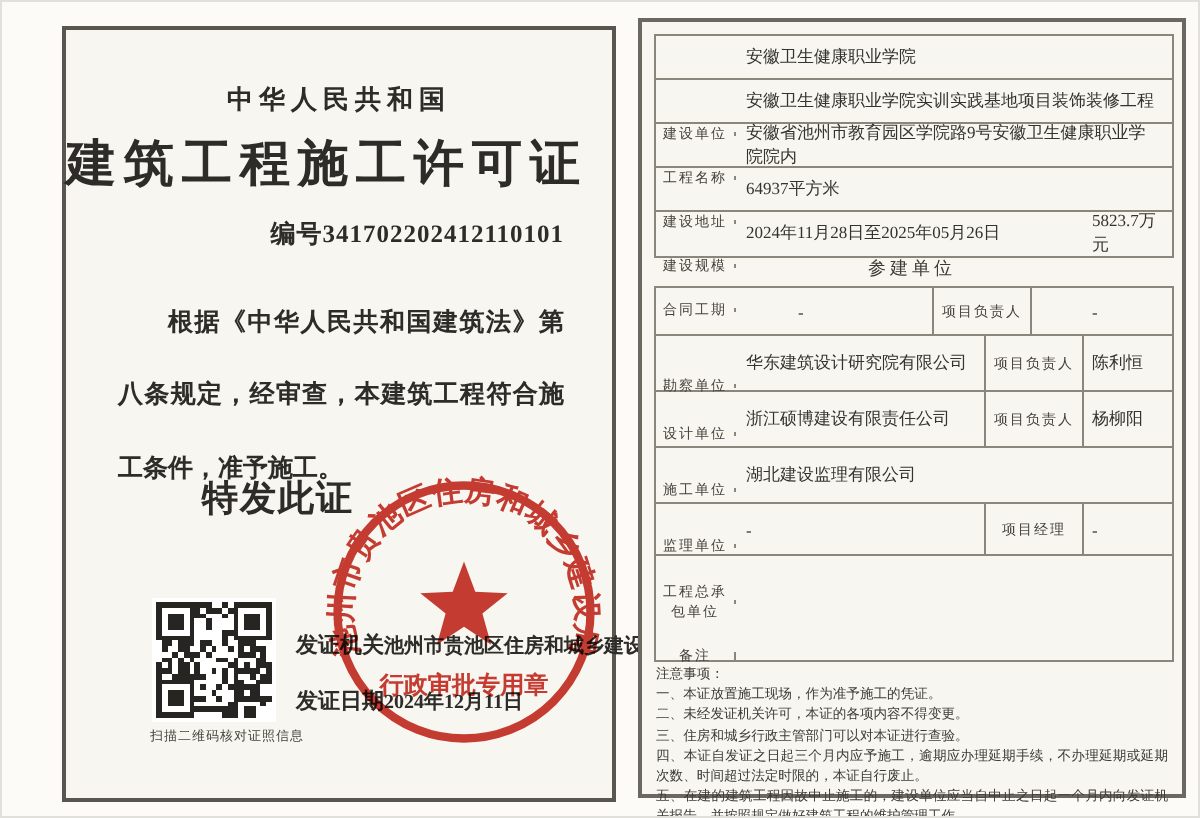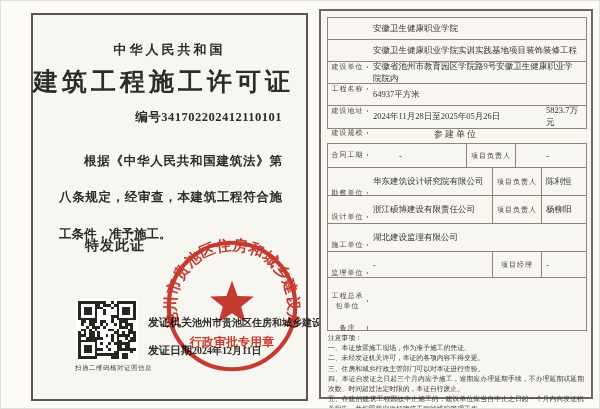--- a/index.html
+++ b/index.html
@@ -14,21 +14,21 @@
 
   
   .country{position:absolute;top:26px;left:0;right:0;text-align:center;
     font-size:13px;font-weight:bold;letter-spacing:3px;}
   .cert-title{position:absolute;top:50px;left:0;right:0;text-align:left;
     font-size:25px;font-weight:bold;letter-spacing:4px;}
   .serial{position:absolute;top:94px;left:0;right:24px;text-align:right;
     font-size:12.5px;font-weight:bold;letter-spacing:.5px;}
   .body-text{position:absolute;top:128px;left:26px;right:24px;
     font-size:12.5px;font-weight:bold;line-height:2.9;text-indent:2em;text-align:justify;}
-  .issue-note{position:absolute;top:222px;left:52px;font-size:14px;font-weight:bold;letter-spacing:1px;}
+  .issue-note{position:absolute;top:222px;left:68px;font-size:18px;font-weight:bold;letter-spacing:1px;}
   .qr-wrap{position:absolute;left:42px;top:284px;width:64px;text-align:center;}
   .qr{width:58px;height:58px;margin:0 auto;background:#fff;padding:2px;
     display:grid;grid-template-columns:repeat(21,1fr);grid-template-rows:repeat(21,1fr);}
   .qr i{background:#fff;}
   .qr i.on{background:#262522;}
   .qr-caption{font-size:6.5px;margin-top:3px;color:#45433d;letter-spacing:.5px;white-space:nowrap;}
   .issue-line{position:absolute;left:115px;font-size:11px;font-weight:bold;white-space:nowrap;}
   .issue-line .val{font-size:10px;font-weight:bold;}
   .issuer-line{top:300px;}
   .date-line{top:328px;}

